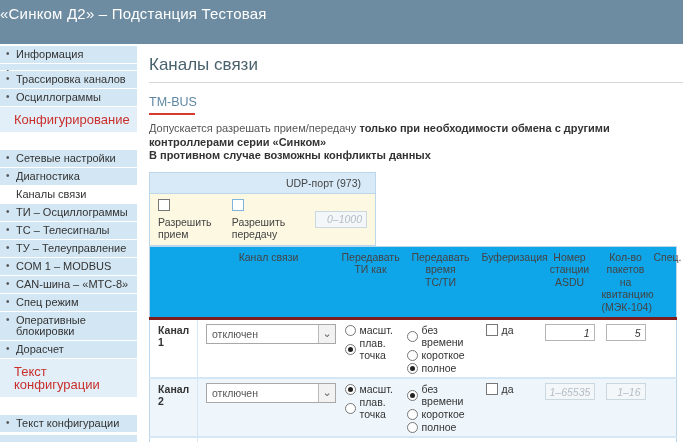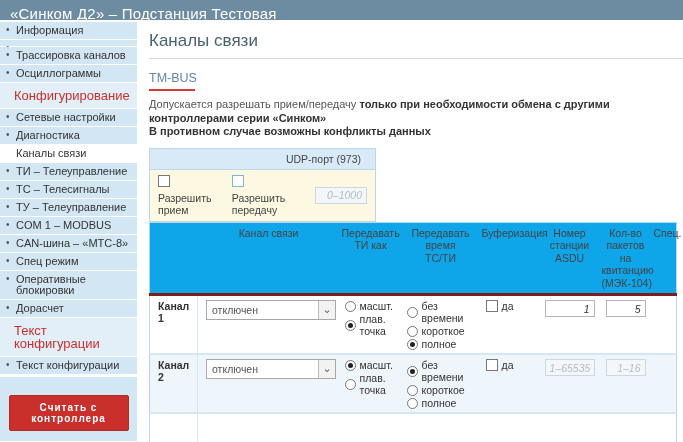--- a/index.html
+++ b/index.html
@@ -2,30 +2,30 @@
 <html><head>
 <meta charset="utf-8">
 <style>
   * { box-sizing: border-box; }
   html,body { margin:0; padding:0; }
   body {
     width:683px; height:442px; overflow:hidden; background:#fff;
     font-family:"Liberation Sans", sans-serif; -webkit-font-smoothing:antialiased;
   }
   
-  .topbar { height:20px; background:#6d8ba1; color:#fff; font-size:15px;
-    line-height:28px; padding-left:10px; letter-spacing:.2px; }
+  .topbar { height:44px; background:#6d8ba1; color:#fff; font-size:15px;
+    line-height:28px; letter-spacing:.2px; }
   
   .layout { display:flex; height:414px; }
   .sidebar { width:137px; flex:none; display:flex; flex-direction:column; padding-top:2px; }
   .menu-item { position:relative; background:#d3e6f3; margin-bottom:1px;
     padding:3px 4px 3px 16px; font-size:11px; color:#333; line-height:11px; cursor:pointer; }
   .menu-item.active { background:#fff; }
   .menu-item .bullet { position:absolute; left:6px; top:2px; font-size:10px; color:#555; }
-  .menu-section { background:#e2eef8; margin-bottom:1px; padding:6px 4px 6px 14px;
+  .menu-section { background:#e2eef8; margin-bottom:18px; padding:6px 4px 6px 14px;
     font-size:13px; color:#c9302c; line-height:13px; }
   .sidebar-footer { flex:1; background:#d3e6f3; padding-top:18px; margin-top:2px; }
   .red-btn { display:block; width:120px; margin:0 auto 10px auto; background:#c9302c;
     color:#fff; border:1px solid #b02a26; border-radius:2px; font-family:inherit;
     font-size:10px; font-weight:bold; letter-spacing:1px; padding:6px 0; cursor:pointer; }
   
   .main { flex:1; padding:6px 0 0 12px; background:#fff; }
   .page-title { margin:0; font-size:17px; font-weight:normal; color:#4a626d;
     padding:5px 0 7px 0; border-bottom:1px solid #d8d8d8; }
   .subhead-wrap { margin-top:9px; display:inline-block; }
@@ -95,21 +95,21 @@
   <nav class="sidebar">
     <div id="sidebar-menu">
         <div class="menu-item"><span class="bullet">•</span><span>Информация</span></div>
         <div class="menu-item"><span class="bullet">•</span></div>
         <div class="menu-item"><span class="bullet">•</span><span>Трассировка каналов</span></div>
         <div class="menu-item"><span class="bullet">•</span><span>Осциллограммы</span></div>
         <div class="menu-section"><span>Конфигурирование</span></div>
         <div class="menu-item"><span class="bullet">•</span><span>Сетевые настройки</span></div>
         <div class="menu-item"><span class="bullet">•</span><span>Диагностика</span></div>
         <div class="menu-item active"><span>Каналы связи</span></div>
-        <div class="menu-item"><span class="bullet">•</span><span>ТИ – Телеуправление</span></div>
+        <div class="menu-item"><span class="bullet">•</span><span>ТИ – Осциллограммы</span></div>
         <div class="menu-item"><span class="bullet">•</span><span>ТС – Телесигналы</span></div>
         <div class="menu-item"><span class="bullet">•</span><span>ТУ – Телеуправление</span></div>
         <div class="menu-item"><span class="bullet">•</span><span>COM 1 – MODBUS</span></div>
         <div class="menu-item"><span class="bullet">•</span><span>CAN-шина – «МТС-8»</span></div>
         <div class="menu-item"><span class="bullet">•</span><span>Спец режим</span></div>
         <div class="menu-item"><span class="bullet">•</span><span>Оперативные блокировки</span></div>
         <div class="menu-item"><span class="bullet">•</span><span>Дорасчет</span></div>
         <div class="menu-section"><span>Текст конфигурации</span></div>
         <div class="menu-item"><span class="bullet">•</span><span>Текст конфигурации</span></div>
       </div>

